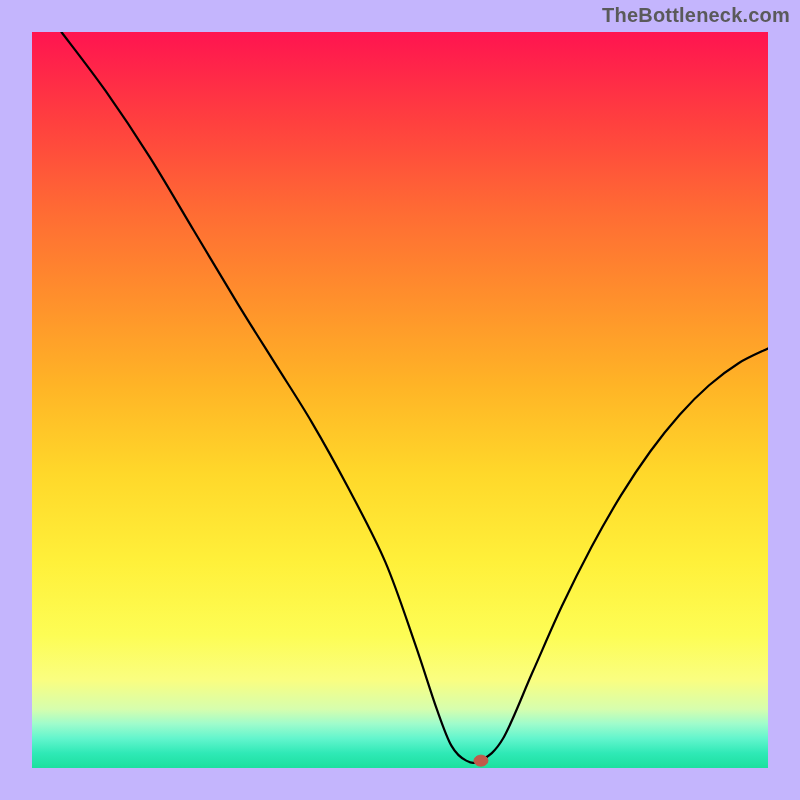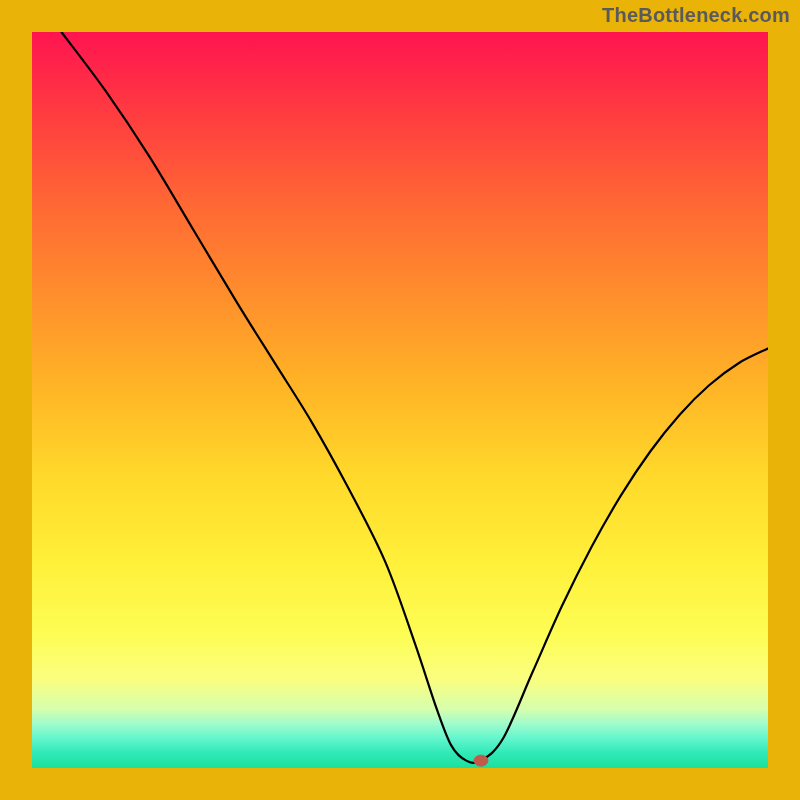--- a/index.html
+++ b/index.html
@@ -1,21 +1,21 @@
 <!DOCTYPE html>
 <html><head>
 <meta charset="utf-8">
 <style>
   * { margin: 0; padding: 0; box-sizing: border-box; }
   html, body { width: 800px; height: 800px; background: #000; overflow: hidden; }
   .frame {
     position: relative;
     width: 800px;
     height: 800px;
-    background: #eab308;
+    background: #c4b5fd;
   }
   .attribution {
     position: absolute;
     top: 4px;
     right: 10px;
     font-family: Arial, Helvetica, sans-serif;
     font-size: 20px;
     font-weight: bold;
     color: #5a5a5a;
     letter-spacing: 0.2px;

